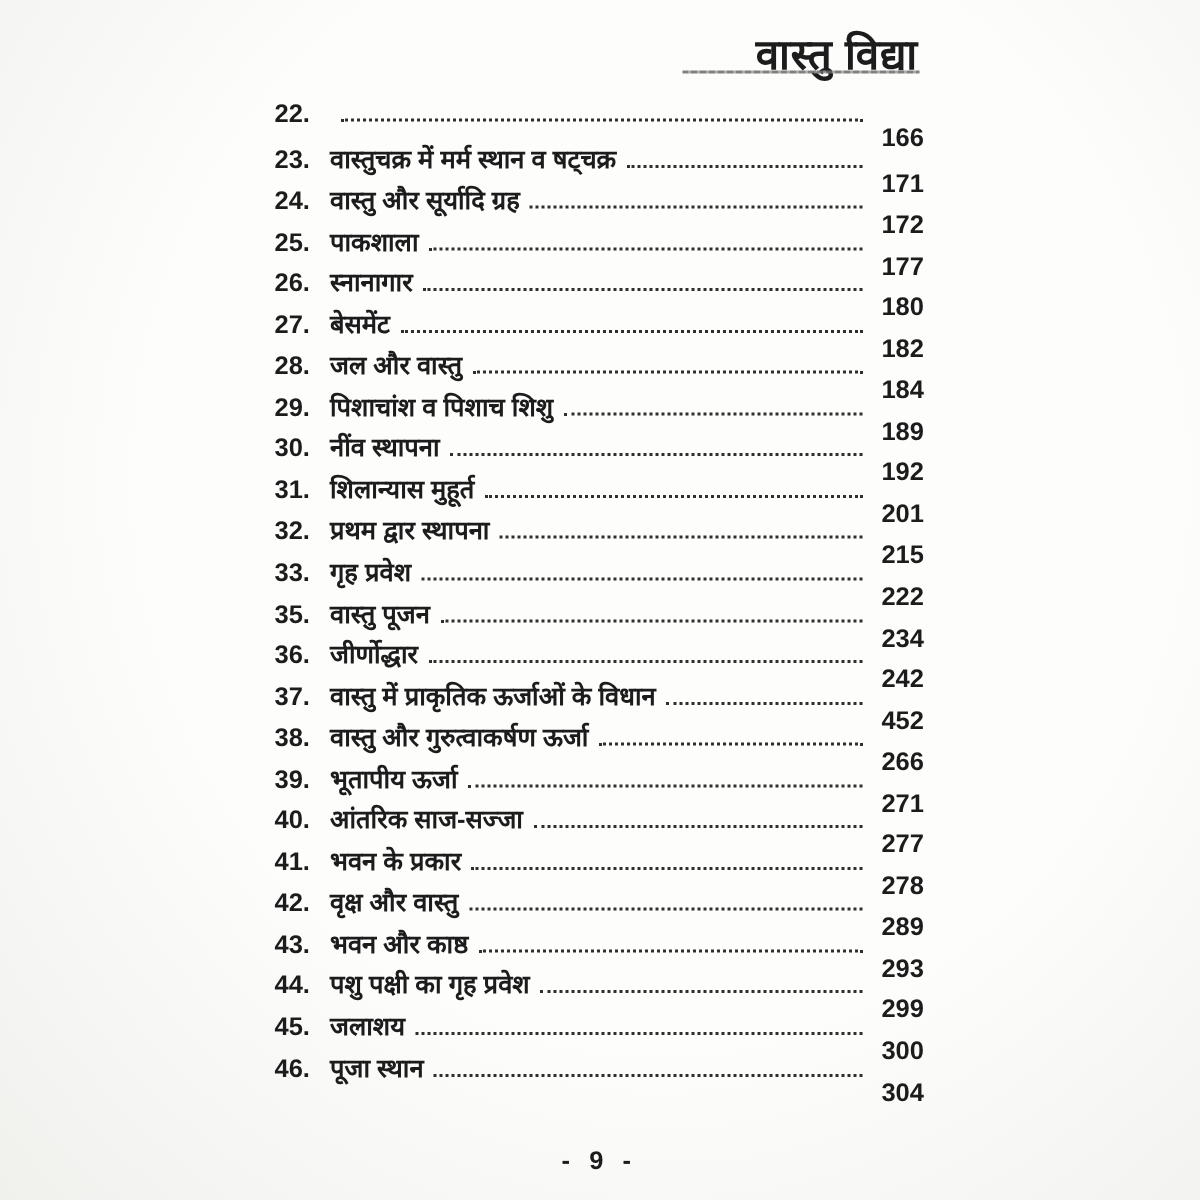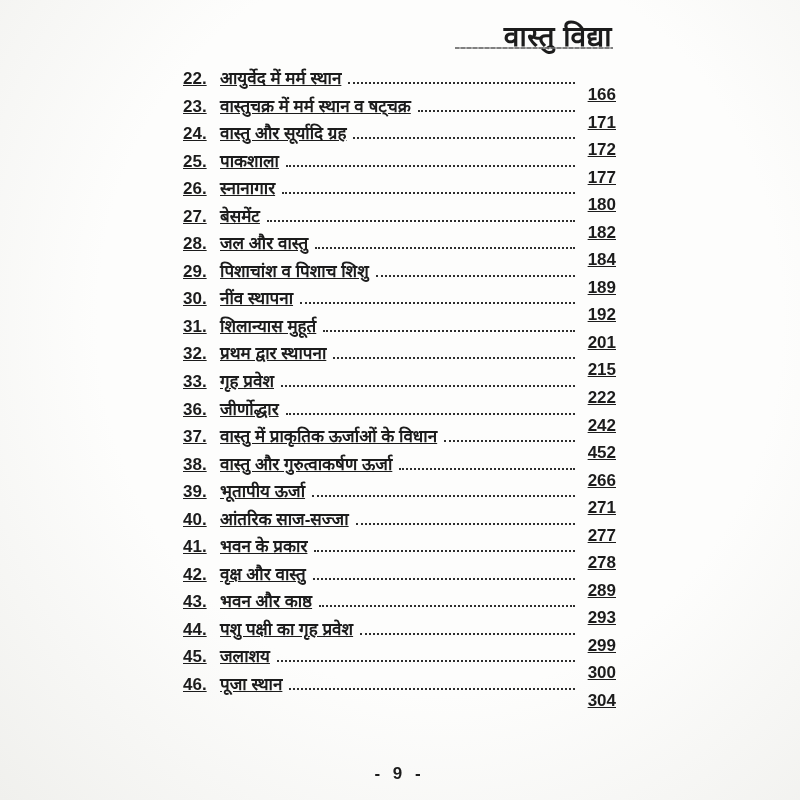--- a/index.html
+++ b/index.html
@@ -15,21 +15,21 @@
     position:absolute;top:16px;right:188px;
     font-size:28px;font-weight:700;letter-spacing:0.5px;
   }
   .header-rule{
     position:absolute;top:47px;left:455px;width:158px;height:2px;
     background:repeating-linear-gradient(90deg,#6a6a6a 0 4px,#9a9a9a 4px 6px);
     opacity:0.85;
   }
   .toc{
     position:absolute;top:66px;left:183px;right:184px;
-    list-style:none;margin:0;padding:0;text-decoration:underline;
+    list-style:none;margin:0;padding:0;
   }
   .toc-row{
     display:flex;align-items:baseline;
     height:27.55px;
     font-size:17px;font-weight:600;
   }
   .num{width:37px;flex:0 0 auto;}
   .title{flex:0 0 auto;white-space:nowrap;}
   .dots{
     flex:1 1 auto;height:0;margin:0 5px 0 7px;
@@ -45,21 +45,20 @@
 </head>
 <body>
 
 <div class="page">
   <div class="header-title">वास्तु विद्या</div>
   <div class="header-rule"></div>
 
   <ol class="toc" id="toc-list">
       <li class="toc-row">
         <span class="num">22.</span>
-        <span class="title">आयुर्वेद में मर्म स्थान</span>
         <span class="dots"></span>
         <span class="pg">166</span>
       </li>
       <li class="toc-row">
         <span class="num">23.</span>
         <span class="title">वास्तुचक्र में मर्म स्थान व षट्चक्र</span>
         <span class="dots"></span>
         <span class="pg">171</span>
       </li>
       <li class="toc-row">
@@ -116,20 +115,26 @@
         <span class="dots"></span>
         <span class="pg">215</span>
       </li>
       <li class="toc-row">
         <span class="num">33.</span>
         <span class="title">गृह प्रवेश</span>
         <span class="dots"></span>
         <span class="pg">222</span>
       </li>
       <li class="toc-row">
+        <span class="num">35.</span>
+        <span class="title">वास्तु पूजन</span>
+        <span class="dots"></span>
+        <span class="pg">234</span>
+      </li>
+      <li class="toc-row">
         <span class="num">36.</span>
         <span class="title">जीर्णोद्धार</span>
         <span class="dots"></span>
         <span class="pg">242</span>
       </li>
       <li class="toc-row">
         <span class="num">37.</span>
         <span class="title">वास्तु में प्राकृतिक ऊर्जाओं के विधान</span>
         <span class="dots"></span>
         <span class="pg">452</span>

